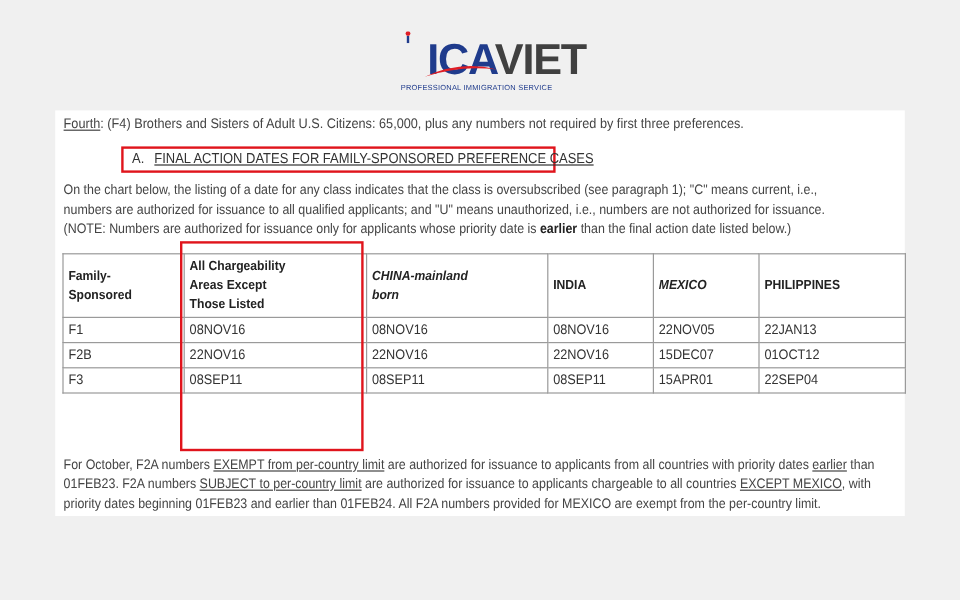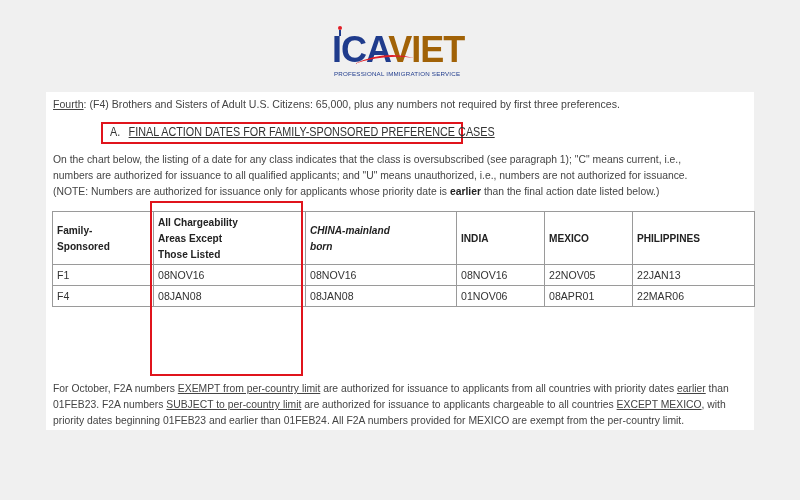--- a/index.html
+++ b/index.html
@@ -12,22 +12,22 @@
     color: #333;
   }
   .logo {
     position: absolute; left: 332px; top: 30px; width: 140px; height: 52px;
   }
   .logo-word {
     position: absolute; left: 0; top: 0;
     font-family: "Liberation Sans", sans-serif;
     font-weight: bold; font-size: 36px; letter-spacing: -1px; line-height: 40px;
   }
-  .logo-word .ica { color: #1f3b8c; }
-  .logo-word .viet { color: #a16207; }
+  .logo-word .ica { color: #1f3b8c; margin-left: 24px; }
+  .logo-word .viet { color: #404040; }
   .logo-swoosh {
     position: absolute; left: 22px; top: 22px; width: 60px; height: 14px;
   }
   .logo-sub {
     position: absolute; left: 2px; top: 40px;
     font-size: 6.2px; letter-spacing: 0.2px; color: #1f3b8c; white-space: nowrap;
     font-family: "Liberation Sans", sans-serif;
   }
   .logo-torch {
     position: absolute; left: 5px; top: -4px; width: 6px; height: 10px;
@@ -73,21 +73,21 @@
   }
   table.dates th {
     font-weight: bold; font-size: 11px; line-height: 16px; height: 52px;
     color: #222;
   }
   table.dates td { height: 20px; }
   .col1 { width: 96px; }
   .col2 { width: 147px; }
   .col3 { width: 146px; font-style: italic; }
   .col4 { width: 83px; }
-  .col5 { width: 83px; }
+  .col5 { width: 83px; font-style: italic; }
   .col6 { width: 117px; margin-left: 29px; }
   .cell-text { display: inline-block; transform: scaleX(0.92); transform-origin: left; white-space: nowrap; }
 
   .col-highlight {
     position: absolute; left: 150px; top: 201px; width: 153px; height: 175px;
     border: 2px solid #e0141c; box-sizing: border-box; pointer-events: none;
   }
 
   .footnote {
     position: absolute; left: 53px; top: 380px; width: 760px;
@@ -143,26 +143,34 @@
   <tbody>
     <tr>
       <td><span class="cell-text">F1</span></td>
       <td><span class="cell-text">08NOV16</span></td>
       <td><span class="cell-text">08NOV16</span></td>
       <td><span class="cell-text">08NOV16</span></td>
       <td><span class="cell-text">22NOV05</span></td>
       <td><span class="cell-text">22JAN13</span></td>
     </tr>
     <tr>
-      <td><span class="cell-text">F4</span></td>
-      <td><span class="cell-text">08JAN08</span></td>
-      <td><span class="cell-text">08JAN08</span></td>
-      <td><span class="cell-text">01NOV06</span></td>
-      <td><span class="cell-text">08APR01</span></td>
-      <td><span class="cell-text">22MAR06</span></td>
+      <td><span class="cell-text">F2B</span></td>
+      <td><span class="cell-text">22NOV16</span></td>
+      <td><span class="cell-text">22NOV16</span></td>
+      <td><span class="cell-text">22NOV16</span></td>
+      <td><span class="cell-text">15DEC07</span></td>
+      <td><span class="cell-text">01OCT12</span></td>
+    </tr>
+    <tr>
+      <td><span class="cell-text">F3</span></td>
+      <td><span class="cell-text">08SEP11</span></td>
+      <td><span class="cell-text">08SEP11</span></td>
+      <td><span class="cell-text">08SEP11</span></td>
+      <td><span class="cell-text">15APR01</span></td>
+      <td><span class="cell-text">22SEP04</span></td>
     </tr>
   </tbody>
 </table>
 
 <div class="col-highlight"></div>
 
 <div class="footnote">
   <span>For October, F2A numbers </span><u>EXEMPT from per-country limit</u><span> are authorized for issuance to applicants from all countries with priority dates </span><u>earlier</u><span> than 01FEB23. F2A numbers </span><u>SUBJECT to per-country limit</u><span> are authorized for issuance to applicants chargeable to all countries </span><u>EXCEPT MEXICO</u><span>, with priority dates beginning 01FEB23 and earlier than 01FEB24. All F2A numbers provided for MEXICO are exempt from the per-country limit.</span>
 </div>
 

